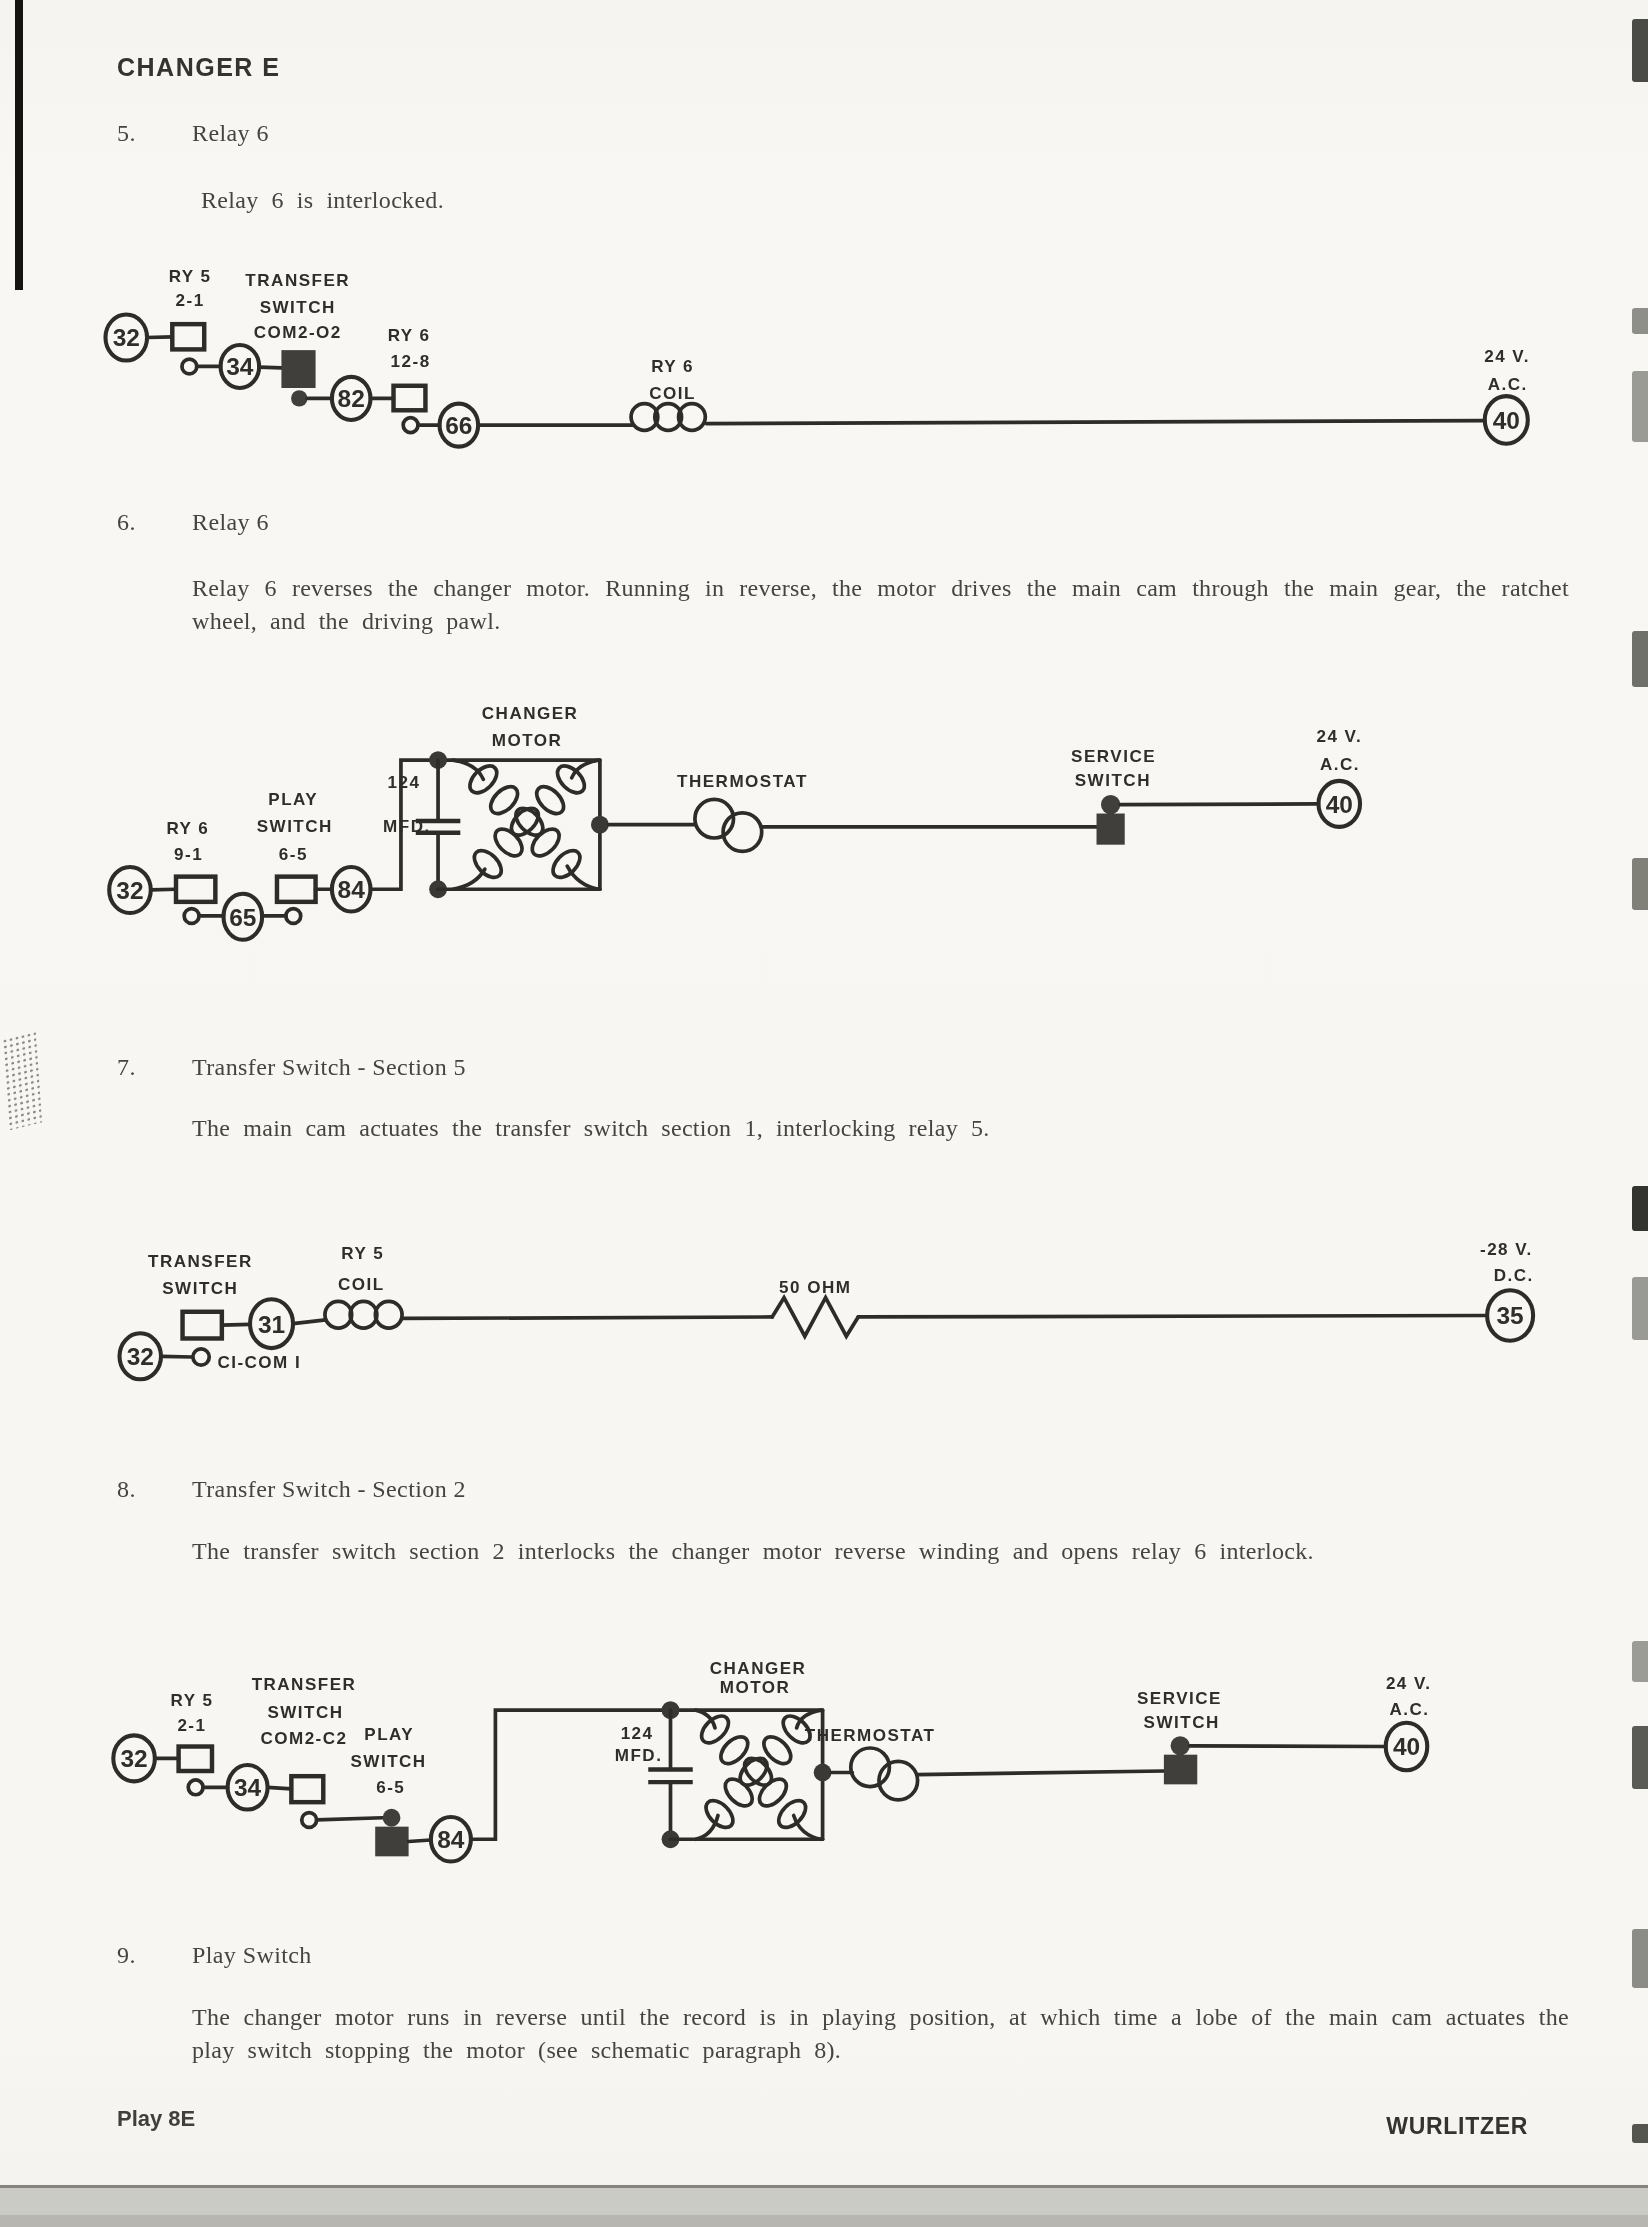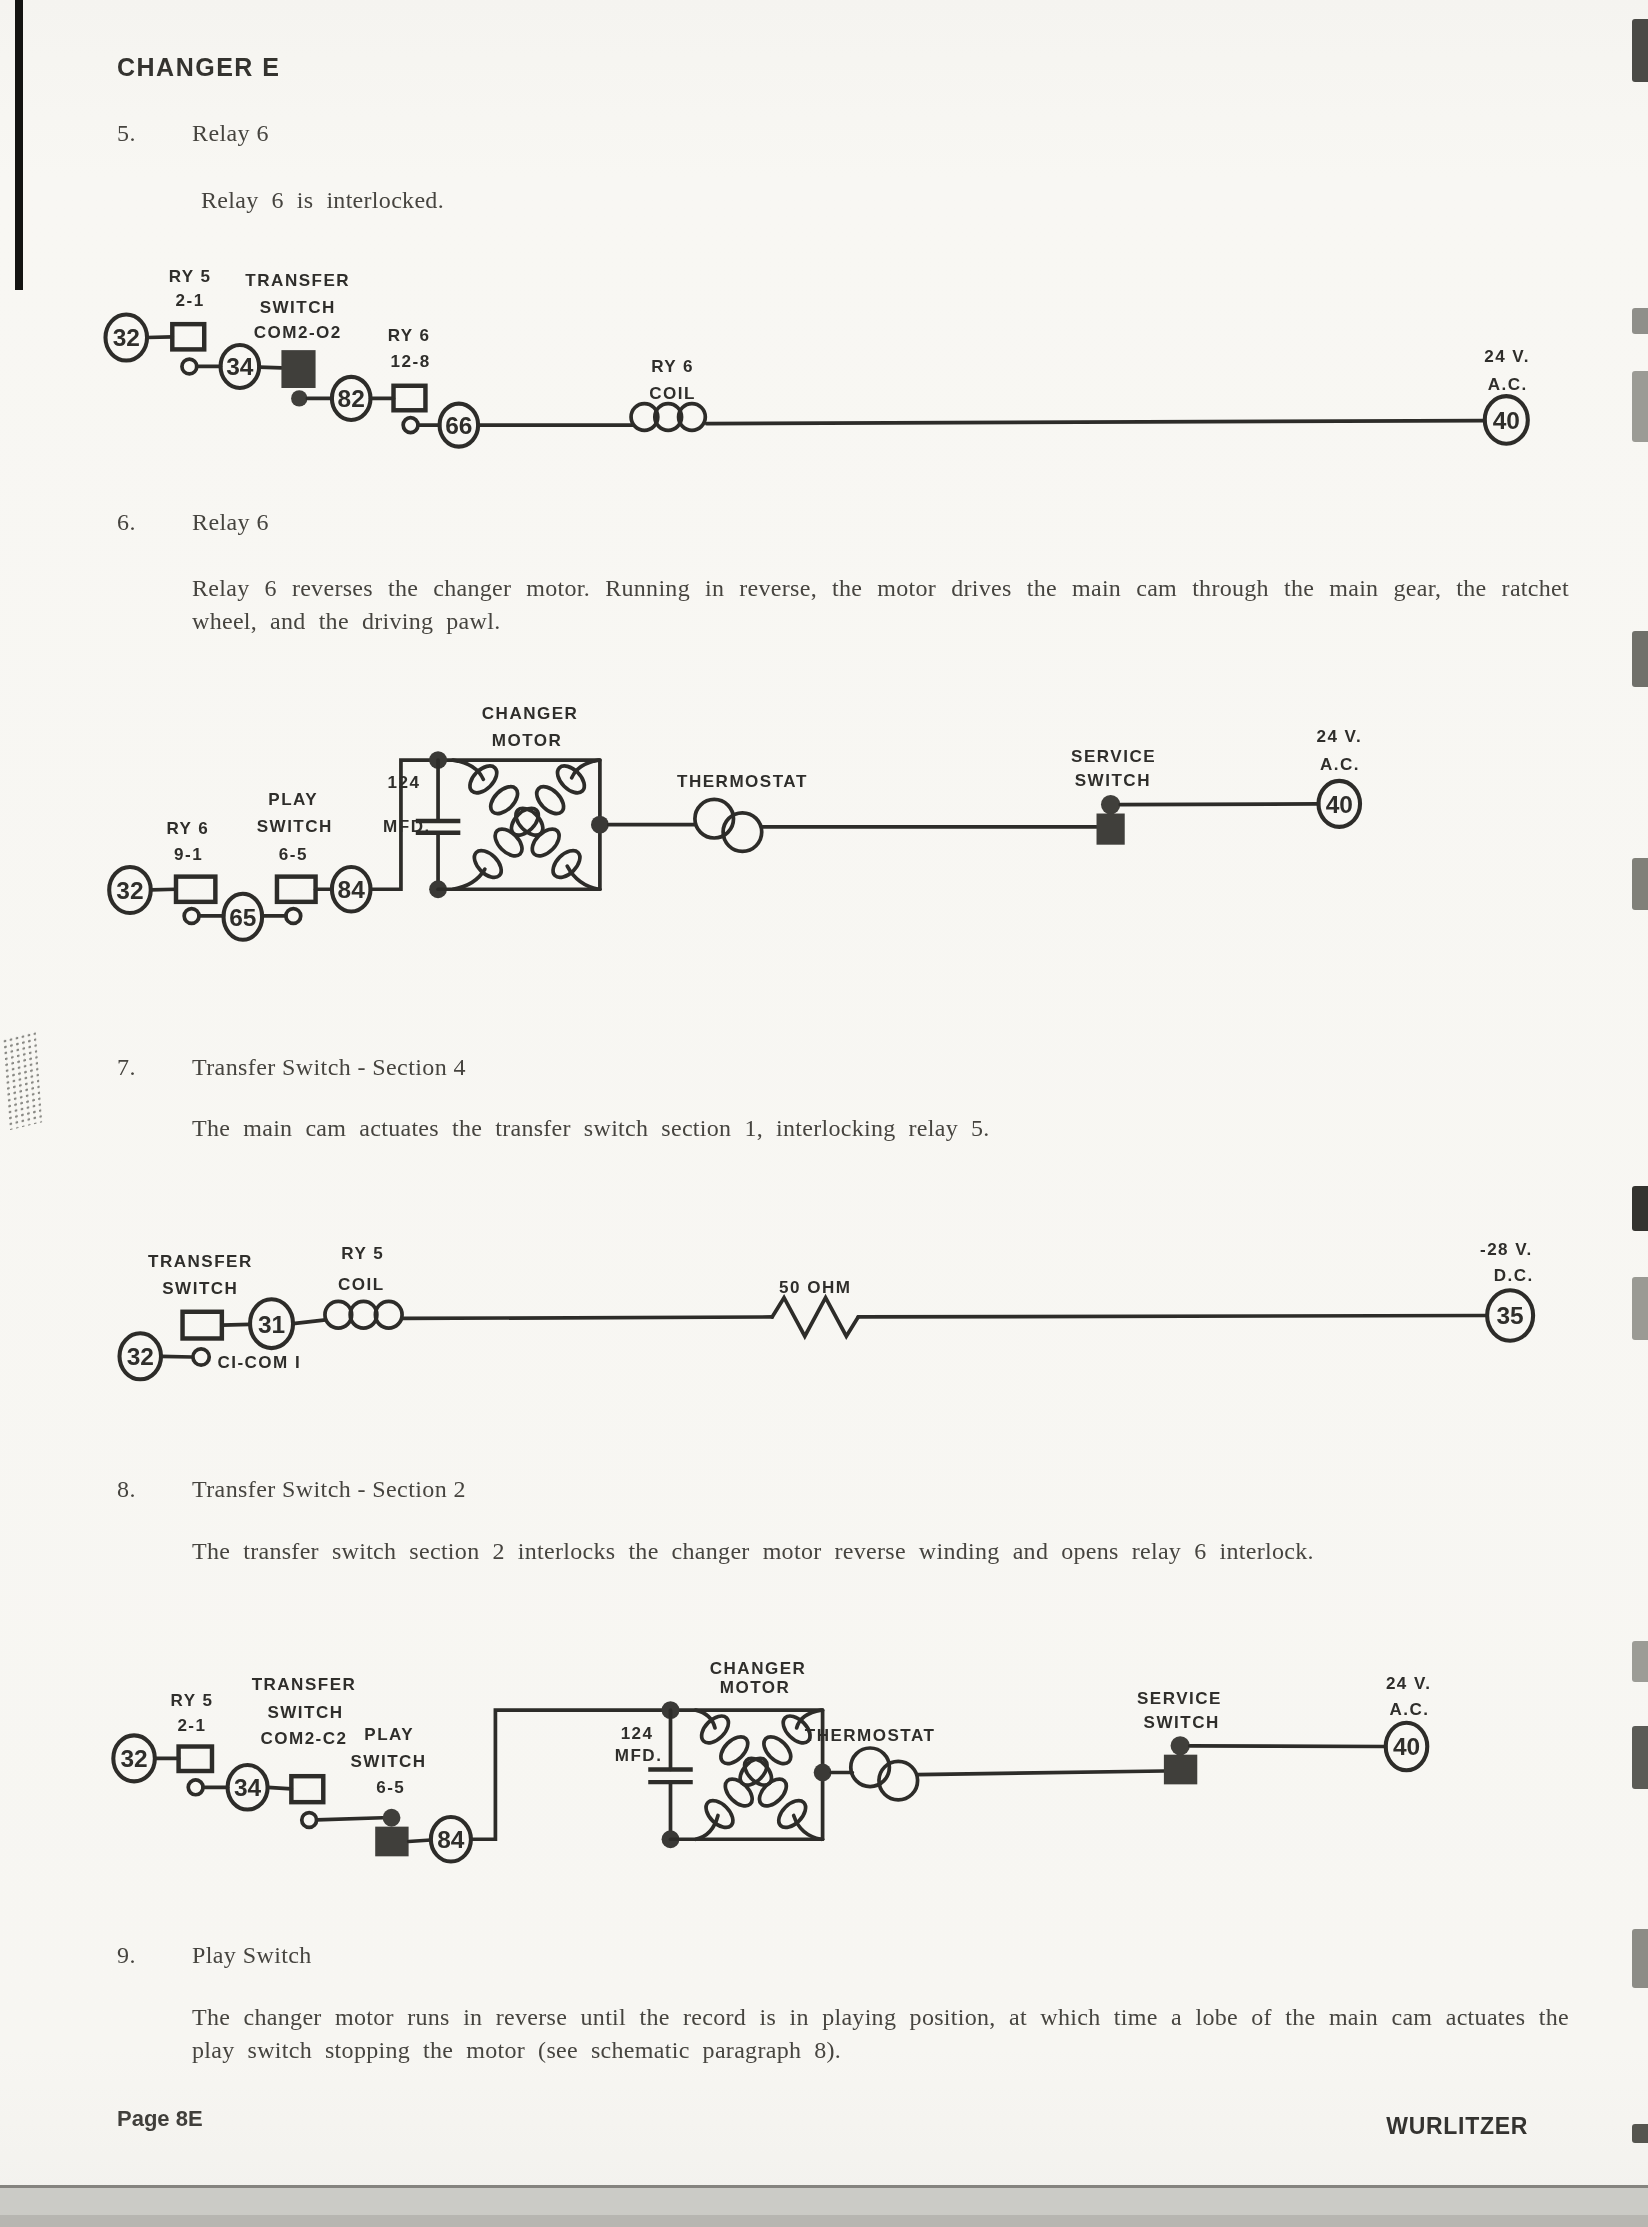--- a/index.html
+++ b/index.html
@@ -179,21 +179,21 @@
     </g>
     <line class="w" x1="886" y1="183" x2="1337" y2="183"></line>
     <circle class="fillel" cx="1356" cy="153" r="13"></circle>
     <rect class="fillel" x="1337" y="165" width="38" height="42"></rect>
     <line class="w" x1="1369" y1="153" x2="1636" y2="152"></line>
     <ellipse class="term" cx="1664" cy="152" rx="28" ry="31"></ellipse>
     <text class="tnum" x="1664" y="164">40</text>
   </svg>
 
   <div class="abs item-num" style="left:117px;top:1054px;">7.</div>
-  <div class="abs item-title" style="left:192px;top:1054px;">Transfer Switch - Section 4</div>
+  <div class="abs item-title" style="left:192px;top:1054px;">Transfer Switch - Section 5</div>
   <div class="abs body-text" style="left:192px;top:1112px;">The main cam actuates the transfer switch section 1, interlocking relay 5.</div>
 
   <svg class="dg" style="left:104px;top:1225px;" width="1455" height="178" viewBox="0 0 1960 240">
     <text x="129" y="56">TRANSFER</text>
     <text x="129" y="93">SWITCH</text>
     <text x="348" y="46">RY 5</text>
     <text x="346" y="88">COIL</text>
     <text x="958" y="92">50 OHM</text>
     <text x="1890" y="40">-28 V.</text>
     <text x="1900" y="75">D.C.</text>
@@ -298,17 +298,17 @@
     <rect class="fillel" x="1428" y="133" width="45" height="40"></rect>
     <line class="w" x1="1463" y1="121" x2="1727" y2="122"></line>
     <ellipse class="term" cx="1755" cy="122" rx="28" ry="32"></ellipse>
     <text class="tnum" x="1755" y="134">40</text>
   </svg>
 
   <div class="abs item-num" style="left:117px;top:1942px;">9.</div>
   <div class="abs item-title" style="left:192px;top:1942px;">Play Switch</div>
   <div class="abs body-text just" style="left:192px;top:2001px;">The changer motor runs in reverse until the record is in playing position, at which time a lobe of the main cam actuates the play switch stopping the motor (see schematic paragraph 8).</div>
 
-  <div class="abs footer-left" style="left:117px;top:2106px;">Page 8E</div>
+  <div class="abs footer-left" style="left:117px;top:2106px;">Play 8E</div>
   <div class="abs footer-right" style="right:120px;top:2113px;">WURLITZER</div>
 
 </div>
 
 
 </body></html>

